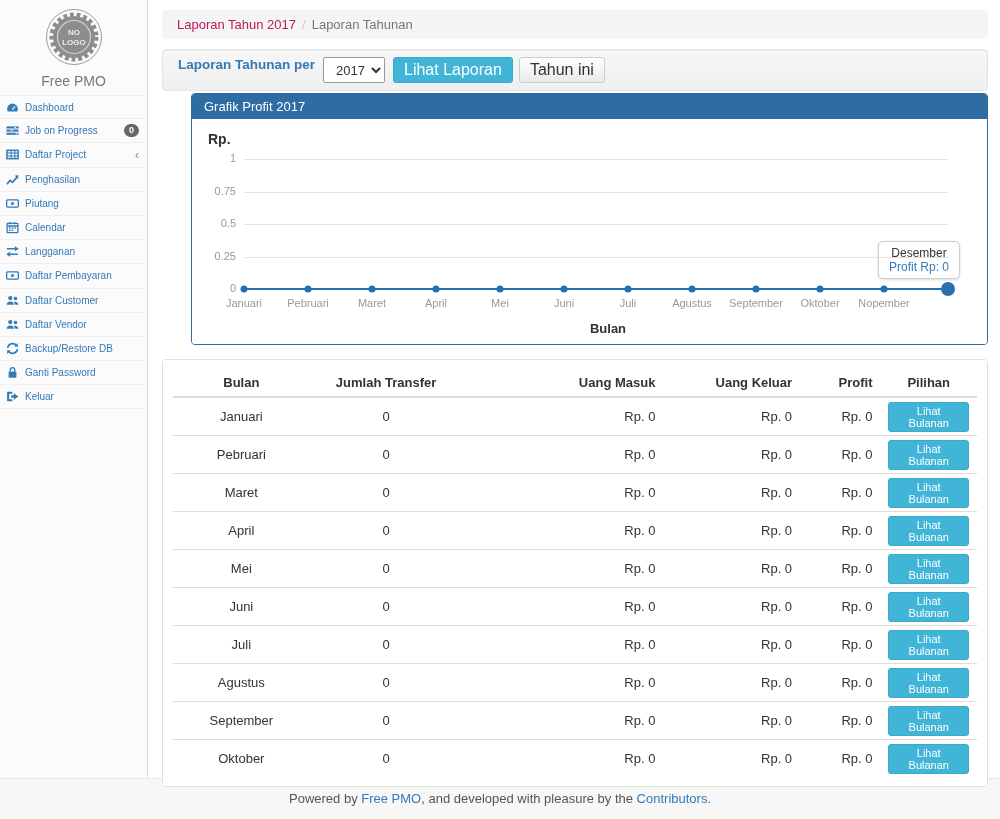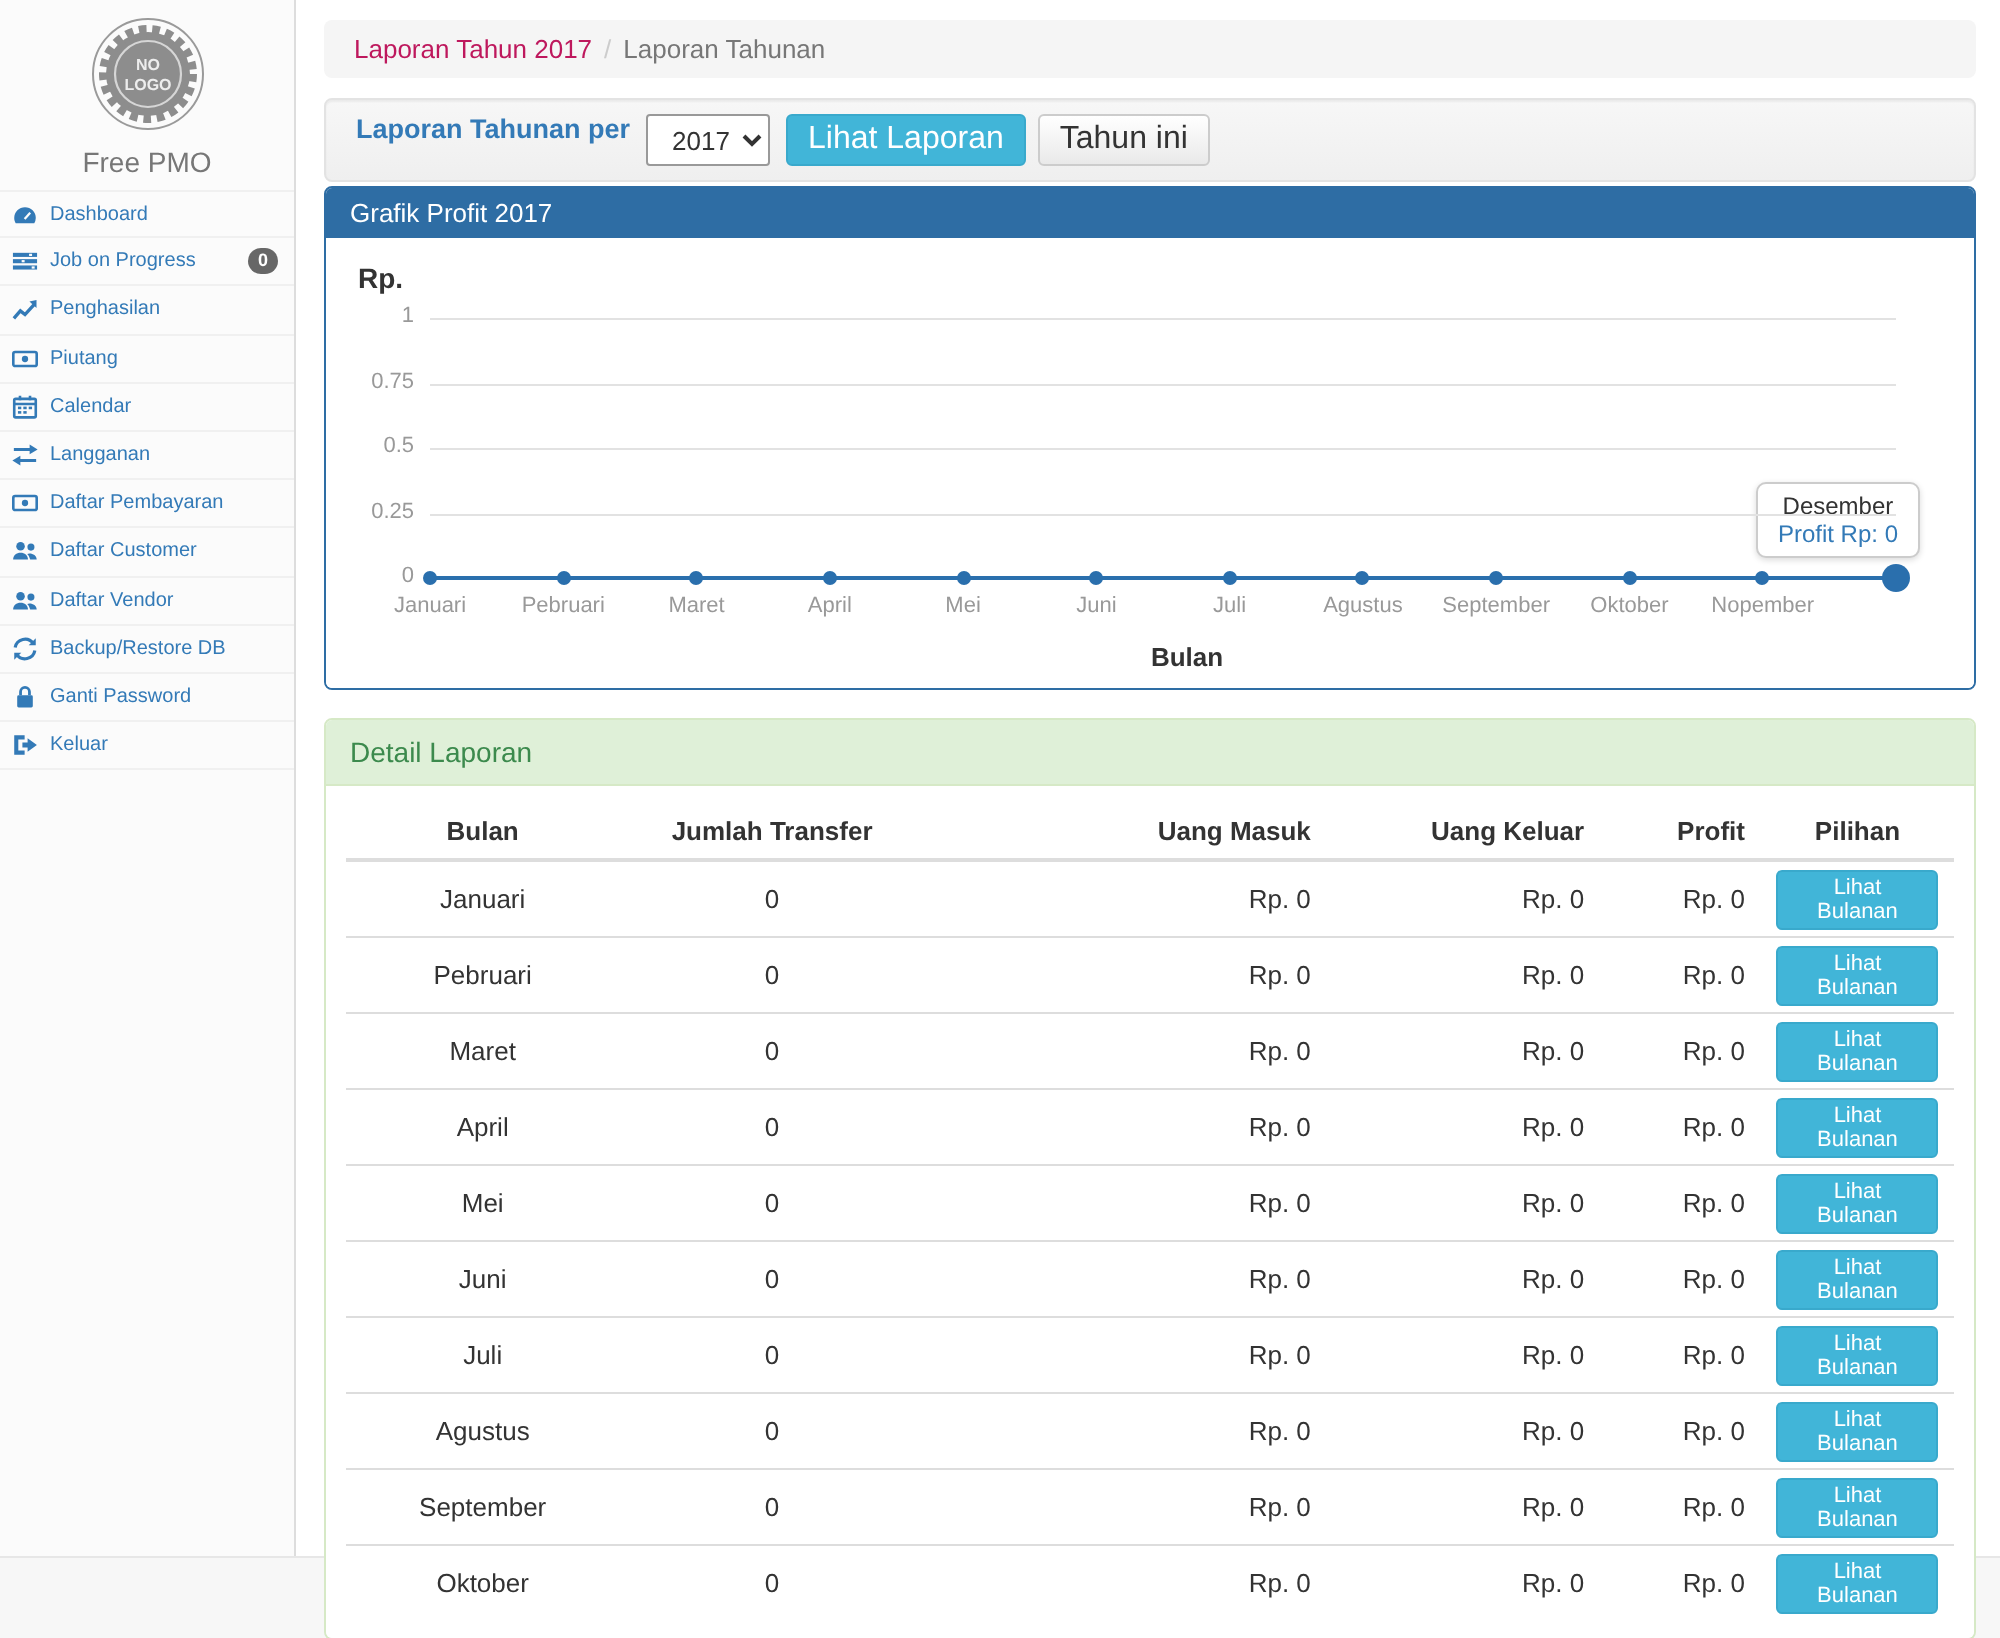--- a/index.html
+++ b/index.html
@@ -32,21 +32,21 @@
 
   .well { background:linear-gradient(#f7f7f7,#efefef); border:1px solid #e3e3e3; border-radius:4px; box-shadow:inset 0 1px 1px rgba(0,0,0,.05); padding:7px 15px; margin-bottom:2px; display:flex; align-items:flex-start; }
   .well .flabel { color:#337ab7; font-weight:bold; font-size:13.5px; margin-right:8px; }
   .well select { height:26px; width:62px; border:1px solid #999; border-radius:2px; background:#fff; font-family:"Liberation Sans",sans-serif; font-size:13px; padding:0 2px 0 8px; margin-right:8px; color:#333; }
   .btn { display:inline-block; font-size:16px; border-radius:3px; padding:5px 10px; cursor:pointer; line-height:14px; border:1px solid transparent; font-family:Liberation Sans, sans-serif; }
   .btn-info { background:#41b5d8; border-color:#39a9cc; color:#fff; margin-right:6px; }
   .btn-default { background:linear-gradient(#fff,#e9e9e9); border-color:#ccc; color:#333; }
 
   
   .panel { border-radius:4px; margin-bottom:14px; }
-  .panel-primary { border:1px solid #2e6da4; }
+  .panel-primary { border:1px solid #2e6da4;margin-left:29px; }
   .panel-primary .panel-heading { background:#2e6da4; color:#fff; padding:5px 12px; font-size:13px; border-radius:3px 3px 0 0; }
   .chart-body { background:#fff; padding:10px 15px 8px 12px; border-radius:0 0 3px 3px; }
   .chart-ylabel { font-weight:bold; font-size:14px; color:#333; margin:2px 0 12px 4px; }
   .chart-wrap { display:flex; height:158px; }
   .chart-yaxis { position:relative; width:40px; flex:0 0 40px; }
   .chart-yaxis .yt { position:absolute; right:8px; font-size:11px; color:#999; }
   .chart-plot { position:relative; flex:1 1 auto; height:130px; margin-right:24px; }
   .gridline { position:absolute; left:0; right:0; height:1px; background:#e2e2e2; }
   .profit-line { position:absolute; left:0; right:0; height:2px; background:#2a6fad; }
   .dot { position:absolute; width:7px; height:7px; border-radius:50%; background:#2a6fad; transform:translate(-50%,-50%); }
@@ -109,20 +109,32 @@
               </g>
               <g fill="#fbfbfb">
                 <rect x="9.2" y="3.1" width="1.6" height="1.2"></rect>
                 <rect x="5.2" y="6.5" width="1.6" height="1.2"></rect>
                 <rect x="10.6" y="9.9" width="1.6" height="1.2"></rect>
               </g>
             </svg>
           </span>
           <span class="lbl">Job on Progress</span>
           <span class="badge">0</span>
+        </li>
+        <li>
+          <span class="mi">
+            <svg viewBox="0 0 14 14">
+              <g fill="none" stroke="currentColor">
+                <rect x="1" y="2.5" width="12" height="9" stroke-width="1.6"></rect>
+                <path d="M1 5.5h12M1 8.5h12M5.5 2.5v9M9.5 2.5v9" stroke-width="1.1"></path>
+              </g>
+            </svg>
+          </span>
+          <span class="lbl">Daftar Project</span>
+          <span class="chev">‹</span>
         </li>
         <li>
           <span class="mi">
             <svg viewBox="0 0 14 14">
               <path fill="none" stroke="currentColor" stroke-width="1.8" d="M1 12l3.5-4 2.5 2 5-5.5"></path>
               <path fill="currentColor" d="M13.2 2.2v4.2L9.4 3z"></path>
             </svg>
           </span>
           <span class="lbl">Penghasilan</span>
         </li>
@@ -292,21 +304,20 @@
               <div class="dot" style="left: 90.9091%; top: 130px;"></div>
               <div class="xt" style="left: 90.9091%;">Nopember</div>
               <div class="dot big" style="left: 100%; top: 130px;"></div>
             </div>
         </div>
         <div class="chart-xtitle">Bulan</div>
       </div>
     </div>
 
     <div class="panel panel-success">
-      <div class="panel-heading">Detail Laporan</div>
       <div class="panel-body">
         <table class="report">
           <thead>
             <tr>
               <th class="c col-bulan">Bulan</th>
               <th class="c col-jt">Jumlah Transfer</th>
               <th class="r col-um">Uang Masuk</th>
               <th class="r col-uk">Uang Keluar</th>
               <th class="r col-pf">Profit</th>
               <th class="c col-pl">Pilihan</th>

